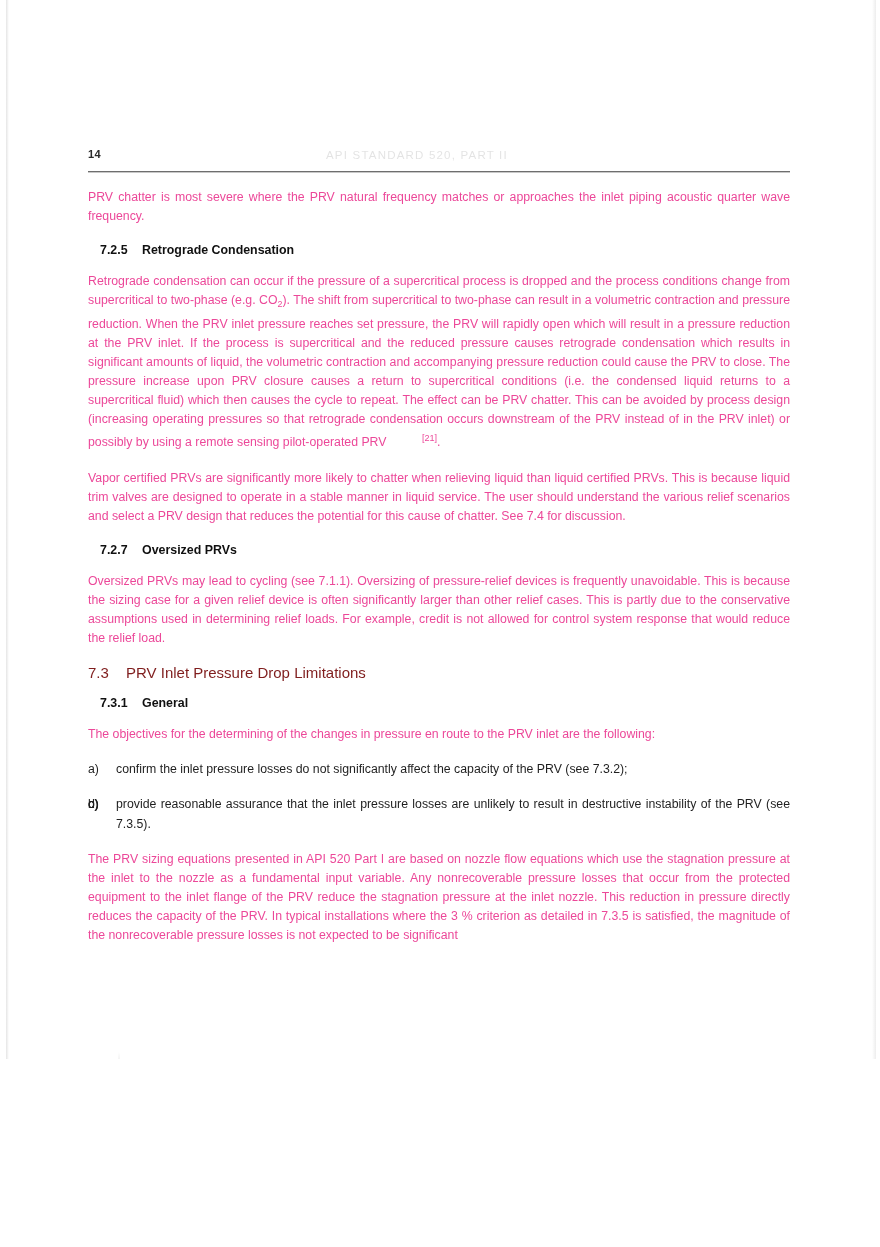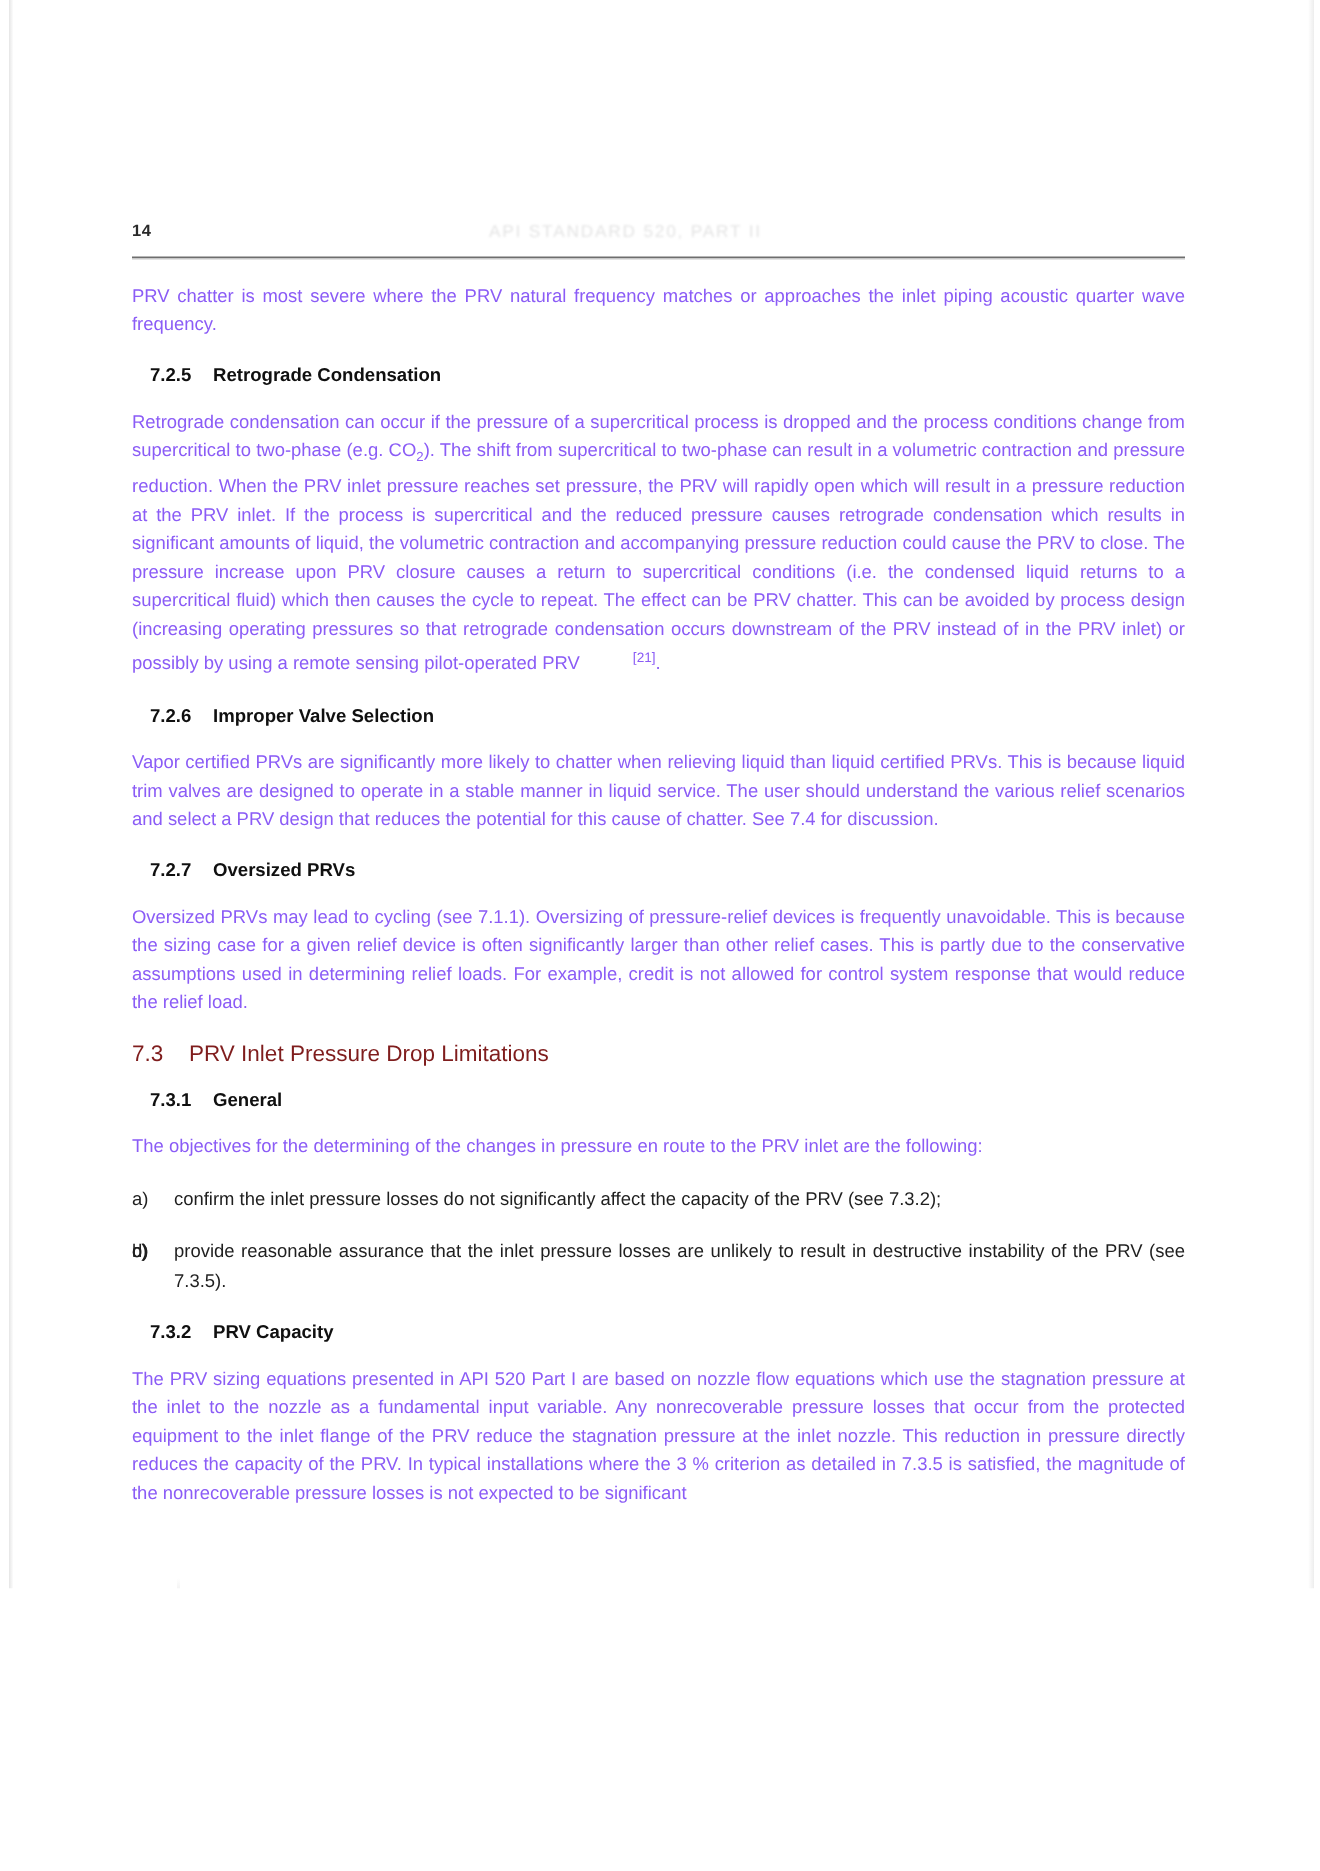--- a/index.html
+++ b/index.html
@@ -111,21 +111,21 @@
     left: 88px;
     top: 188px;
     width: 702px;
   }
 
   p.body {
     margin: 0 0 16px 0;
     font-size: 12.3px;
     line-height: 19.1px;
     text-align: justify;
-    color: #8b5cf6;
+    color: #ec4899;
   }
   p.body.nojust {
     text-align: left;
   }
 
   h3.sec {
     margin: 6px 0 13px 12px;
     font-size: 12.4px;
     font-weight: bold;
     color: #101010;
@@ -196,23 +196,20 @@
     <div class="content">
 
       <p class="body">PRV chatter is most severe where the PRV natural frequency matches or approaches the inlet piping acoustic quarter wave frequency.</p>
 
       <h3 class="sec">
         <span class="num">7.2.5</span><span>Retrograde Condensation</span>
       </h3>
 
       <p class="body"><span>Retrograde condensation can occur if the pressure of a supercritical process is dropped and the process conditions change from supercritical to two-phase (e.g. CO</span><sub>2</sub><span>). The shift from supercritical to two-phase can result in a volumetric contraction and pressure reduction. When the PRV inlet pressure reaches set pressure, the PRV will rapidly open which will result in a pressure reduction at the PRV inlet. If the process is supercritical and the reduced pressure causes retrograde condensation which results in significant amounts of liquid, the volumetric contraction and accompanying pressure reduction could cause the PRV to close. The pressure increase upon PRV closure causes a return to supercritical conditions (i.e. the condensed liquid returns to a supercritical fluid) which then causes the cycle to repeat. The effect can be PRV chatter. This can be avoided by process design (increasing operating pressures so that retrograde condensation occurs downstream of the PRV instead of in the PRV inlet) or possibly by using a remote sensing pilot-operated PRV </span><sup class="ref">[21]</sup><span>.</span></p>
 
-      <h3 class="sec">
-        <span class="num">7.2.6</span><span>Improper Valve Selection</span>
-      </h3>
 
       <p class="body">Vapor certified PRVs are significantly more likely to chatter when relieving liquid than liquid certified PRVs. This is because liquid trim valves are designed to operate in a stable manner in liquid service. The user should understand the various relief scenarios and select a PRV design that reduces the potential for this cause of chatter. See 7.4 for discussion.</p>
 
       <h3 class="sec">
         <span class="num">7.2.7</span><span>Oversized PRVs</span>
       </h3>
 
       <p class="body">Oversized PRVs may lead to cycling (see 7.1.1). Oversizing of pressure-relief devices is frequently unavoidable. This is because the sizing case for a given relief device is often significantly larger than other relief cases. This is partly due to the conservative assumptions used in determining relief loads. For example, credit is not allowed for control system response that would reduce the relief load.</p>
 
       <h2 class="sec-major">
@@ -233,23 +230,20 @@
           <span class="marker">b)</span>
         </li>
         <li>
           <span class="marker">c)</span>
         </li>
         <li class="last">
           <span class="marker">d)</span><span>provide reasonable assurance that the inlet pressure losses are unlikely to result in destructive instability of the PRV (see 7.3.5).</span>
         </li>
       </ul>
 
-      <h3 class="sec">
-        <span class="num">7.3.2</span><span>PRV Capacity</span>
-      </h3>
 
       <p class="body">The PRV sizing equations presented in API 520 Part I are based on nozzle flow equations which use the stagnation pressure at the inlet to the nozzle as a fundamental input variable. Any nonrecoverable pressure losses that occur from the protected equipment to the inlet flange of the PRV reduce the stagnation pressure at the inlet nozzle. This reduction in pressure directly reduces the capacity of the PRV. In typical installations where the 3 % criterion as detailed in 7.3.5 is satisfied, the magnitude of the nonrecoverable pressure losses is not expected to be significant</p>
 
     </div>
 
     <div class="scan-streak"></div>
   </div>
 
   <div class="black-band"></div>
 </div>

